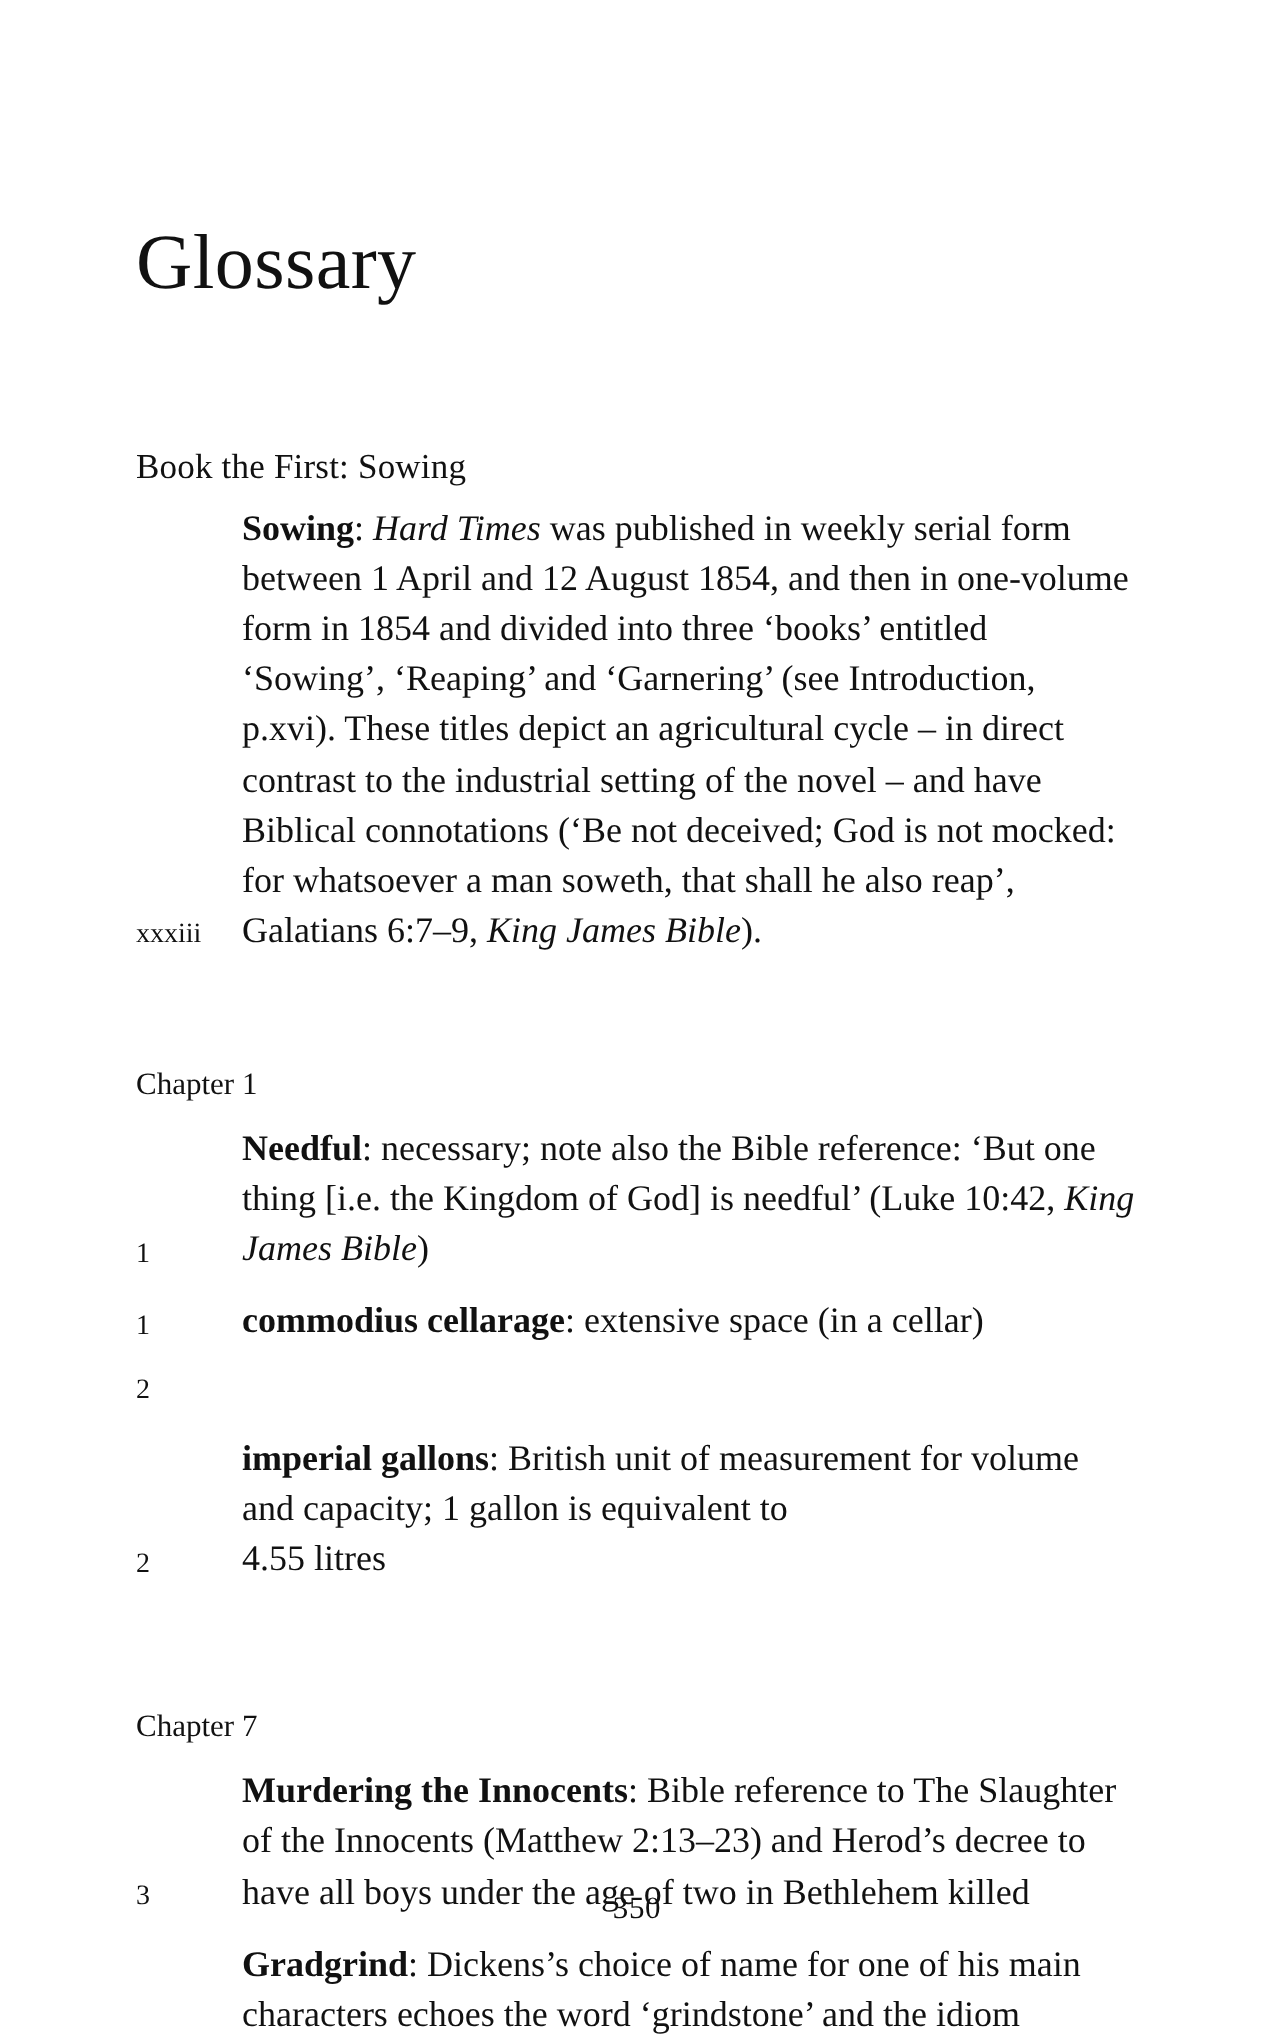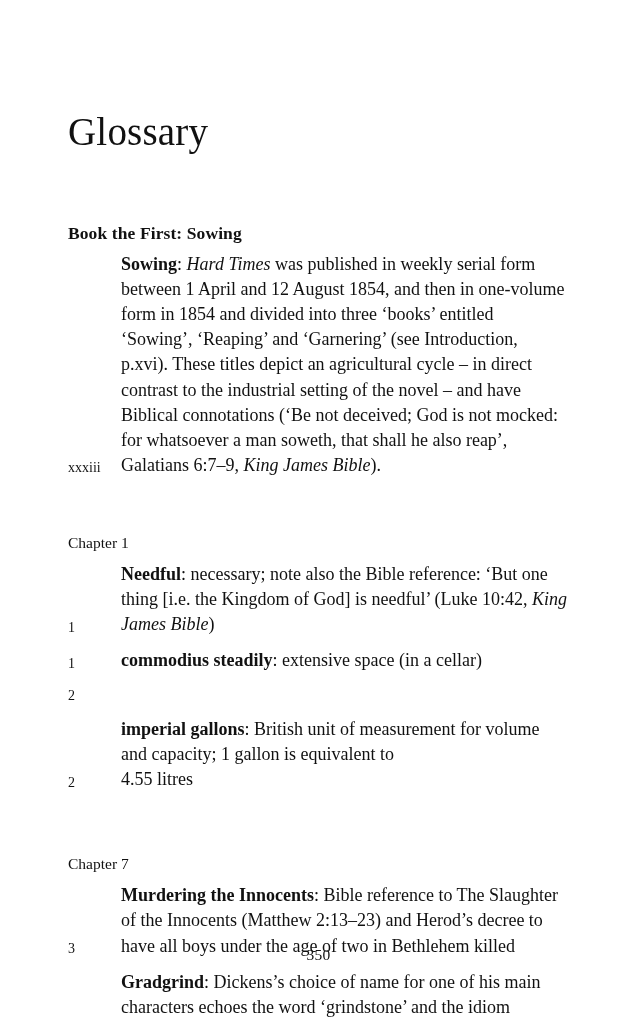--- a/index.html
+++ b/index.html
@@ -26,21 +26,21 @@
   .page-title {
     font-family: "Liberation Serif", serif;
     font-size: 39px;
     font-weight: 400;
     letter-spacing: 0.2px;
     margin: 0 0 72px 0;
     line-height: 1.0;
   }
   .section-heading {
     font-size: 17.5px;
-    font-weight: bold;
+    font-weight: normal;
     margin: 0 0 8px 0;
     letter-spacing: 0.1px;
   }
   .chapter-heading {
     font-size: 15.5px;
     font-weight: 400;
     margin: 30px 0 10px 0;
   }
   .entry {
     display: flex;
@@ -98,21 +98,21 @@
   <div class="spacer-lg"></div>
 
   <div>
     <h3 class="chapter-heading">Chapter 1</h3>
     <div class="entry">
       <div class="num">1</div>
       <div class="body"><b>Needful</b>: necessary; note also the Bible reference: ‘But one thing [i.e. the Kingdom of God] is needful’ (Luke 10:42, <i>King James Bible</i>)</div>
     </div>
     <div class="entry">
       <div class="num">1</div>
-      <div class="body"><b>commodius steadily</b>: extensive space (in a cellar)</div>
+      <div class="body"><b>commodius cellarage</b>: extensive space (in a cellar)</div>
     </div>
     <div class="entry">
       <div class="num">2</div>
     </div>
     <div class="entry">
       <div class="num">2</div>
       <div class="body"><b>imperial gallons</b>: British unit of measurement for volume and capacity; 1 gallon is equivalent to<br>4.55 litres</div>
     </div>
   </div>
 

